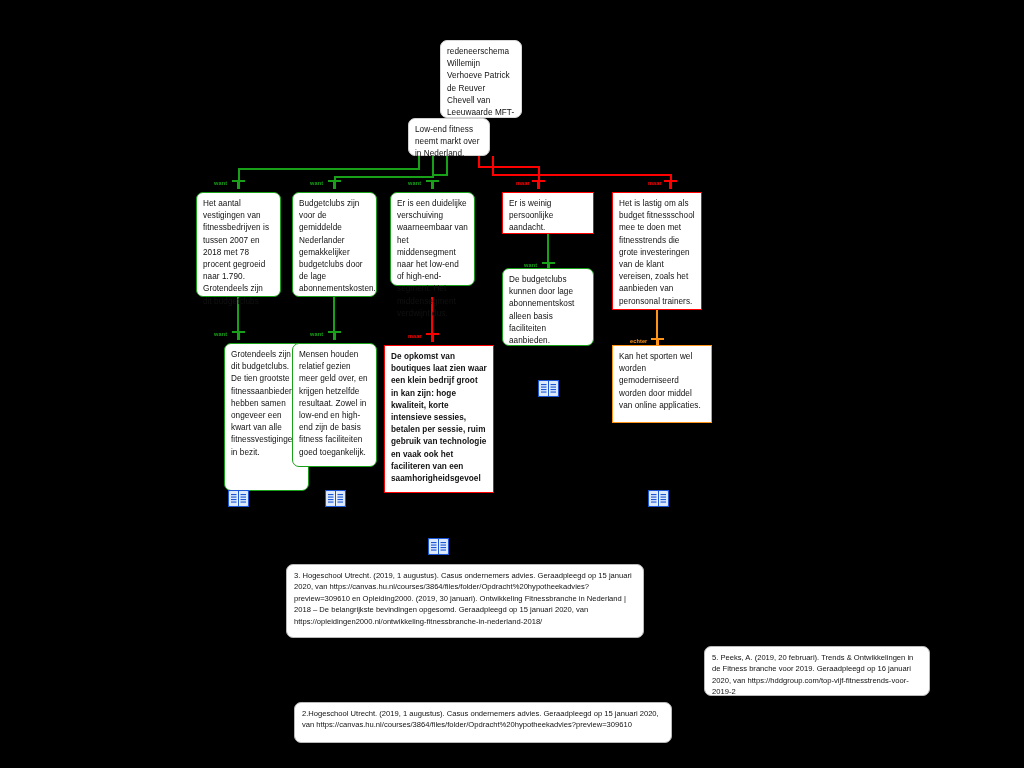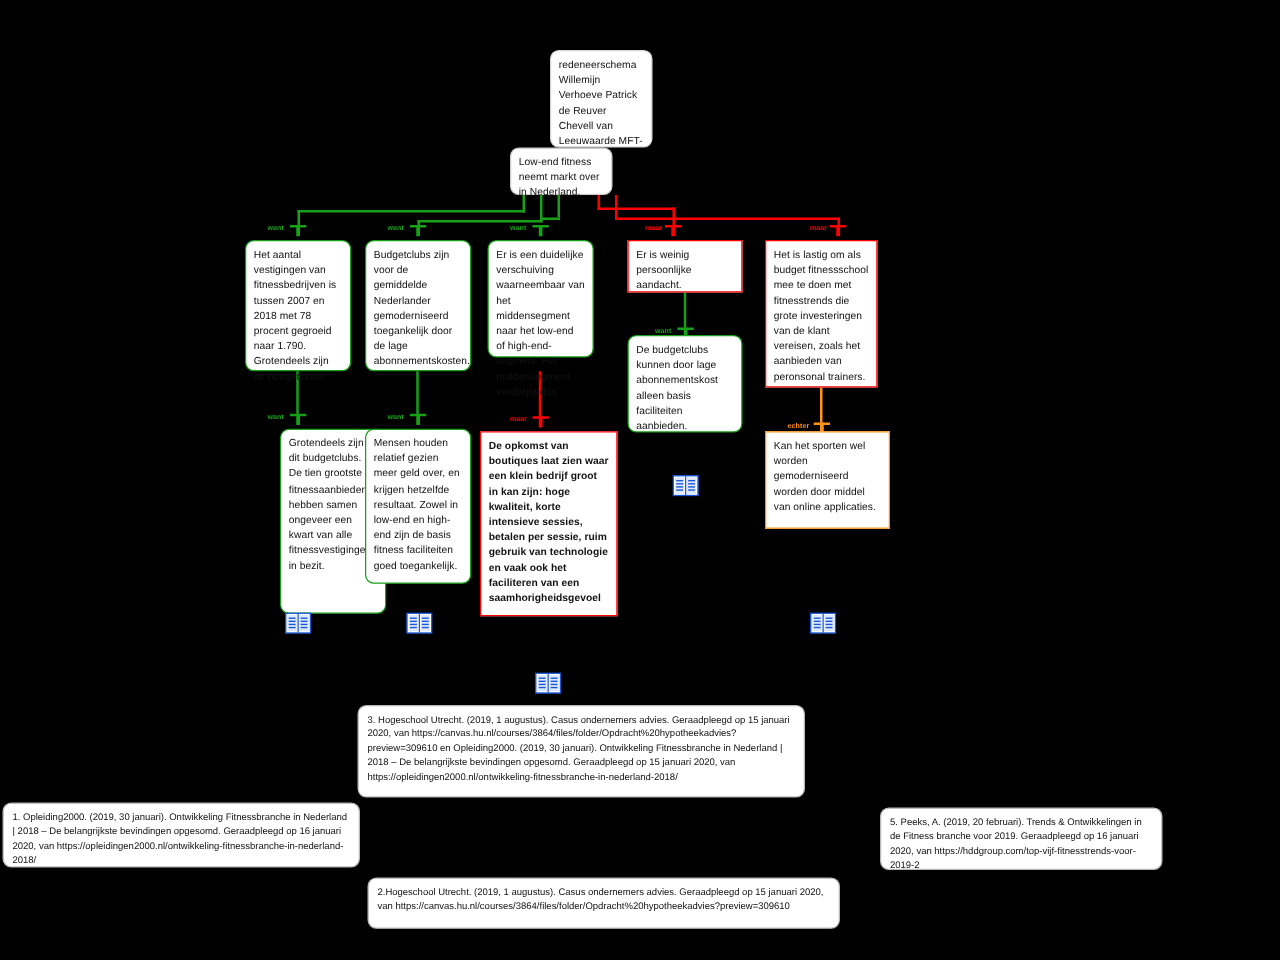--- a/index.html
+++ b/index.html
@@ -152,21 +152,21 @@
   <div class="head r" style="left:664px; top:180px;">
     <div class="bar"></div>
       <div class="stem"></div>
   </div>
 
   <div class="clabel r" style="left:516px; top:180px;">maar</div>
   <div class="clabel r" style="left:648px; top:180px;">maar</div>
 
   <div class="node reason" style="left:196px; top:192px; width:85px; height:105px;">Het aantal vestigingen van fitnessbedrijven is tussen 2007 en 2018 met 78 procent gegroeid naar 1.790. Grotendeels zijn dit budgetclubs</div>
 
-  <div class="node reason" style="left:292px; top:192px; width:85px; height:105px;">Budgetclubs zijn voor de gemiddelde Nederlander gemoderniseerd toegankelijk door de lage abonnementskosten.</div>
+  <div class="node reason" style="left:292px; top:192px; width:85px; height:105px;">Budgetclubs zijn voor de gemiddelde Nederlander gemakkelijker budgetclubs door de lage abonnementskosten.</div>
 
   <div class="node reason" style="left:390px; top:192px; width:85px; height:94px;">Er is een duidelijke verschuiving waarneembaar van het middensegment naar het low-end of high-end-segment. Het middensegment verdwijnt dus.</div>
 
   <div class="node objection" style="left:502px; top:192px; width:92px; height:42px;">Er is weinig persoonlijke aandacht.</div>
 
   <div class="node objection" style="left:612px; top:192px; width:90px; height:118px;">Het is lastig om  als budget fitnessschool mee te doen met fitnesstrends die grote investeringen van de klant vereisen, zoals het aanbieden van peronsonal trainers.</div>
 
   <div class="seg g" style="left:237px; top:297px; width:2px; height:34px;"></div>
   <div class="head g" style="left:232px; top:331px;">
     <div class="bar"></div>
@@ -293,19 +293,18 @@
       <rect x="12.5" y="4" width="5.5" height="1.1" fill="#1a56d6"></rect>
       <rect x="12.5" y="6.5" width="5.5" height="1.1" fill="#1a56d6"></rect>
       <rect x="12.5" y="9" width="5.5" height="1.1" fill="#1a56d6"></rect>
       <rect x="12.5" y="11.5" width="5.5" height="1.1" fill="#1a56d6"></rect>
     </svg>
   </div>
 
   <div class="cite" style="left:286px; top:564px; width:358px; height:74px;">3. Hogeschool Utrecht. (2019, 1 augustus). Casus ondernemers advies. Geraadpleegd op 15 januari 2020, van https://canvas.hu.nl/courses/3864/files/folder/Opdracht%20hypotheekadvies?preview=309610 en Opleiding2000. (2019, 30 januari). Ontwikkeling Fitnessbranche in Nederland | 2018 – De belangrijkste bevindingen opgesomd. Geraadpleegd op 15 januari 2020, van https://opleidingen2000.nl/ontwikkeling-fitnessbranche-in-nederland-2018/</div>
 
 
-  <div class="cite" style="left:2px; top:642px; width:286px; height:52px;">1. Opleiding2000. (2019, 30 januari). Ontwikkeling Fitnessbranche in Nederland | 2018 – De belangrijkste bevindingen opgesomd. Geraadpleegd op 16 januari 2020, van https://opleidingen2000.nl/ontwikkeling-fitnessbranche-in-nederland-2018/</div>
 
   <div class="cite" style="left:704px; top:646px; width:226px; height:50px;">5. Peeks, A. (2019, 20 februari). Trends &amp; Ontwikkelingen in de Fitness branche voor 2019. Geraadpleegd op 16 januari 2020, van https://hddgroup.com/top-vijf-fitnesstrends-voor-2019-2</div>
 
   <div class="cite" style="left:294px; top:690px; width:378px; height:41px;margin-top:12px;">2.Hogeschool Utrecht. (2019, 1 augustus). Casus ondernemers advies. Geraadpleegd op 15 januari 2020, van https://canvas.hu.nl/courses/3864/files/folder/Opdracht%20hypotheekadvies?preview=309610</div>
 
 </div>
 
 </body></html>

